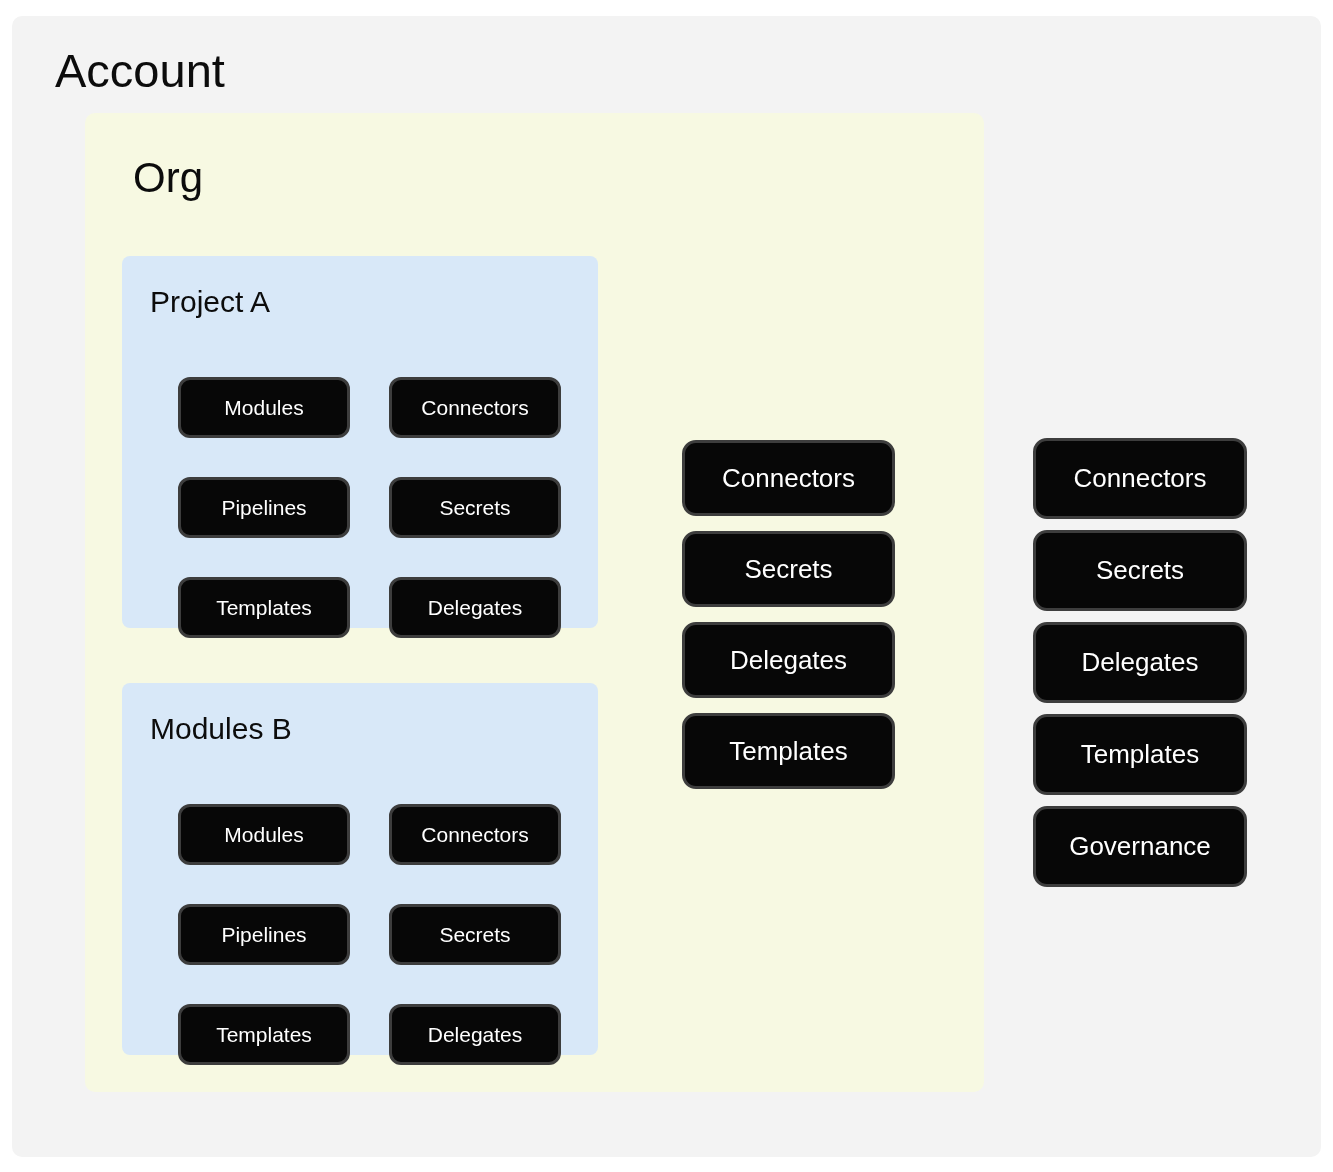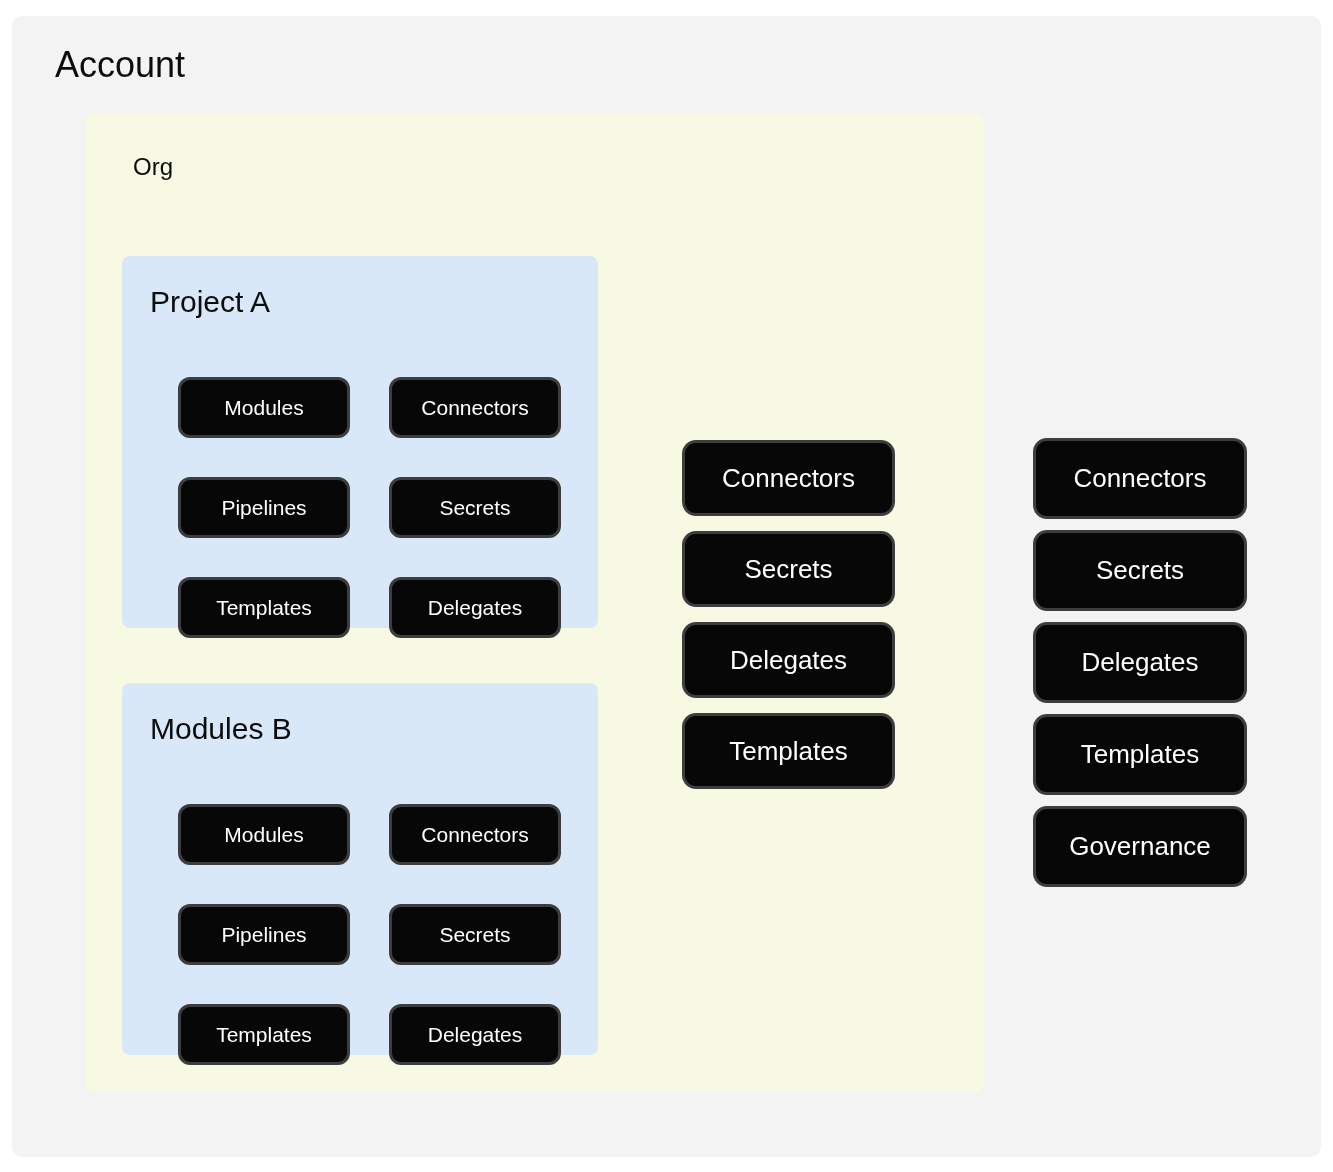--- a/index.html
+++ b/index.html
@@ -21,31 +21,31 @@
     overflow:hidden;
   }
   .account{
     position:absolute;left:12px;top:16px;
     width:1309px;height:1141px;
     background:var(--account-bg);
     border-radius:10px;
   }
   .account-title{
     position:absolute;left:43px;top:27px;
-    font-size:36px;line-height:1.2;color:#0c0c0c;
+    font-size:47px;line-height:1.2;color:#0c0c0c;
   }
   .org{
     position:absolute;left:73px;top:97px;
     width:899px;height:979px;
     background:var(--org-bg);
     border-radius:10px;
   }
   .org-title{
     position:absolute;left:48px;top:40px;
-    font-size:24px;line-height:1.2;color:#0c0c0c;
+    font-size:42px;line-height:1.2;color:#0c0c0c;
   }
   .project{
     position:absolute;left:37px;
     width:476px;height:372px;
     background:var(--project-bg);
     border-radius:8px;
   }
   .project-a{top:143px;}
   .project-b{top:570px;}
   .project-title{

